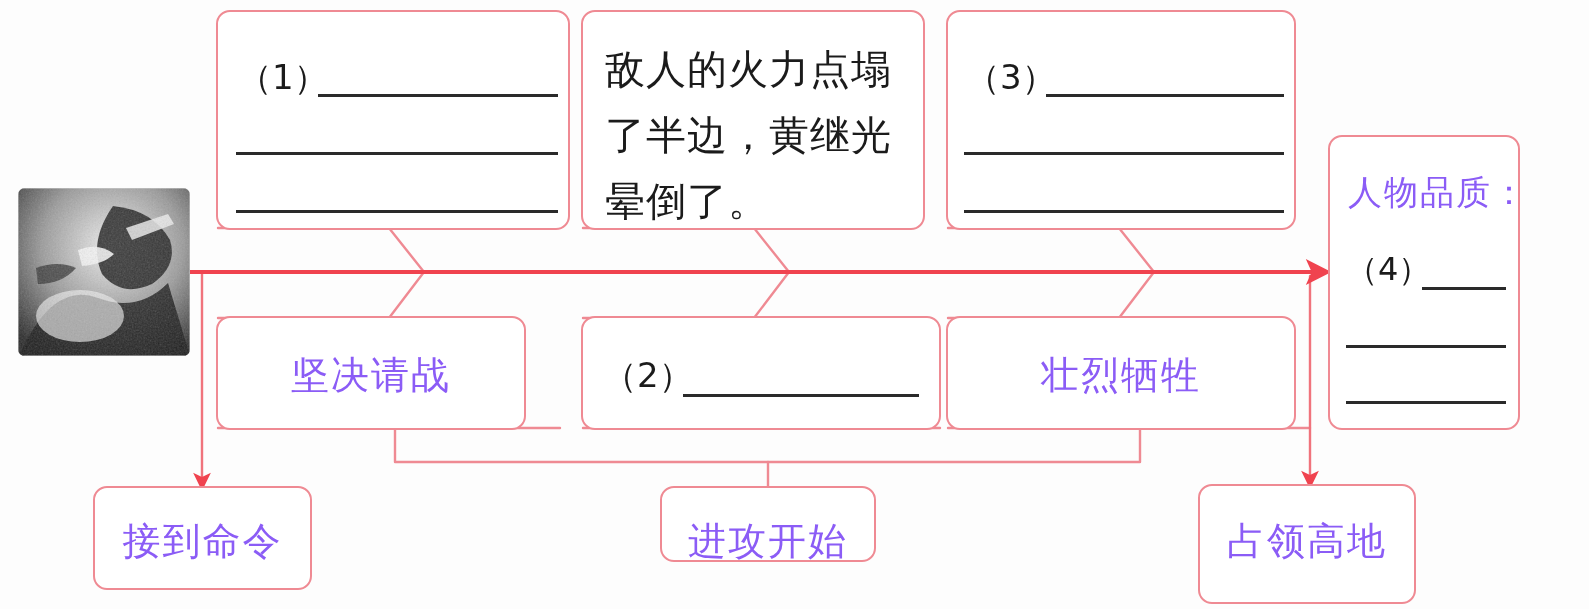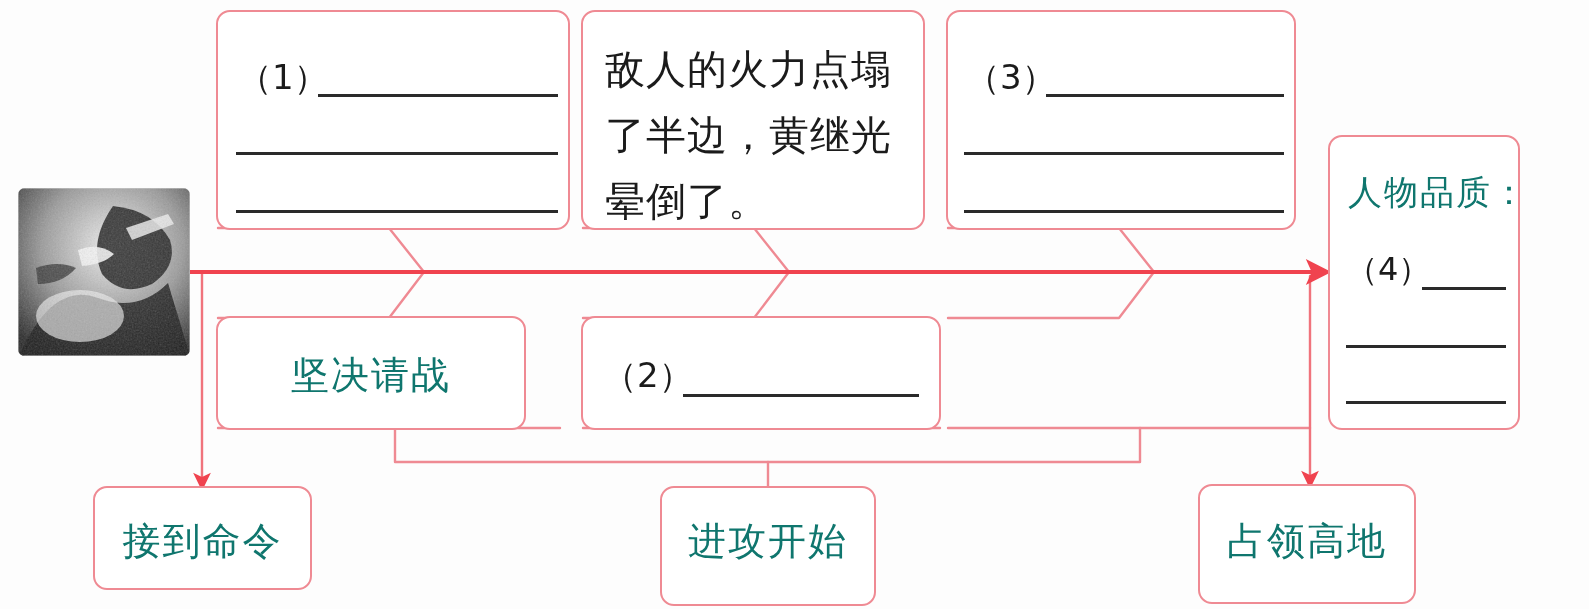--- a/index.html
+++ b/index.html
@@ -23,21 +23,21 @@
     border:2px solid #ef8a93;
     border-radius:14px;
     background:#ffffff;
     z-index:5;
   }
 
   .boxtext{
     position:absolute;
     left:0; right:0;
     text-align:center;
-    color:#0f766e;
+    color:#8b5cf6;
     font-size:38px;
     letter-spacing:2px;
     line-height:1.25;
     white-space:nowrap;
   }
 
   
   .para{
     position:absolute;
     left:22px; right:18px; top:24px;
@@ -175,34 +175,37 @@
 
   <div class="box" style="left:216px; top:316px; width:310px; height:114px;">
     <div class="boxtext" style="top:34px;">坚决请战</div>
   </div>
 
   <div class="box" style="left:581px; top:316px; width:360px; height:114px;">
     <span class="numlabel" style="left:20px; top:40px;">（2）</span>
     <div class="blankline" style="left:100px; top:76px; width:236px;"></div>
   </div>
 
+  <div class="box" style="left:946px; top:316px; width:350px; height:114px;">
+    <div class="boxtext" style="top:34px;">壮烈牺牲</div>
+  </div>
 
   <div class="box" style="left:1328px; top:135px; width:192px; height:295px;">
     <div class="boxtext" style="top:34px; font-size:34px; text-align:left; left:18px;">人物品质：</div>
     <span class="numlabel" style="left:16px; top:116px; font-size:32px;">（4）</span>
     <div class="blankline" style="left:92px; top:150px; width:84px;"></div>
     <div class="blankline" style="left:16px; top:208px; width:160px;"></div>
     <div class="blankline" style="left:16px; top:264px; width:160px;"></div>
   </div>
 
   <div class="box" style="left:93px; top:486px; width:219px; height:104px;padding-left:8px;">
     <div class="boxtext" style="top:30px;">接到命令</div>
   </div>
 
-  <div class="box" style="left:660px; top:486px; width:216px; height:120px;">
+  <div class="box" style="left:660px; top:486px; width:216px; height:76px;">
     <div class="boxtext" style="top:30px;">进攻开始</div>
   </div>
 
   <div class="box" style="left:1198px; top:484px; width:218px; height:120px;">
     <div class="boxtext" style="top:32px;">占领高地</div>
   </div>
 
 </div>
 
 </body></html>

